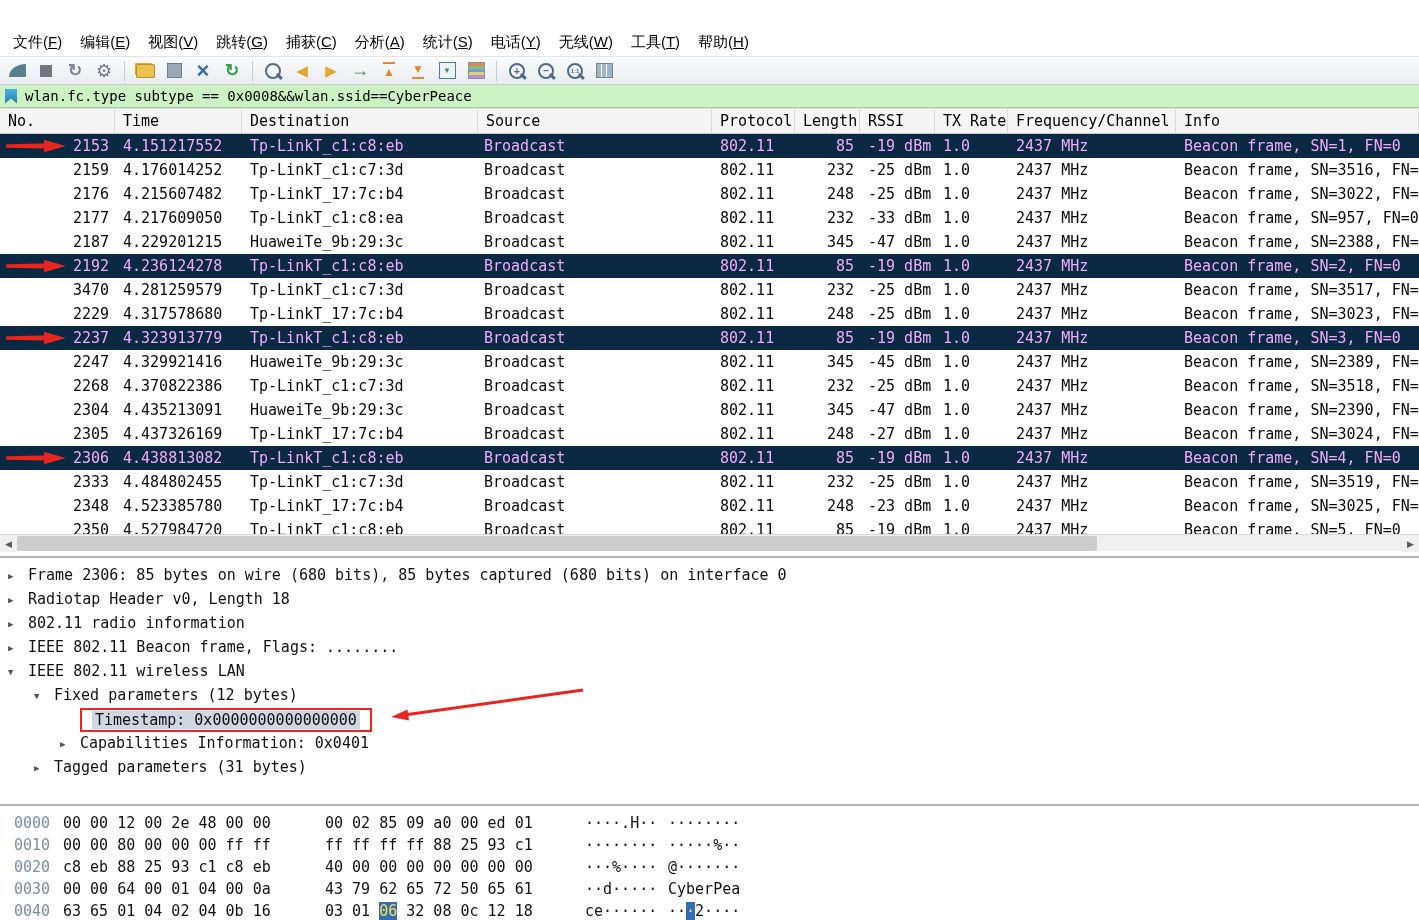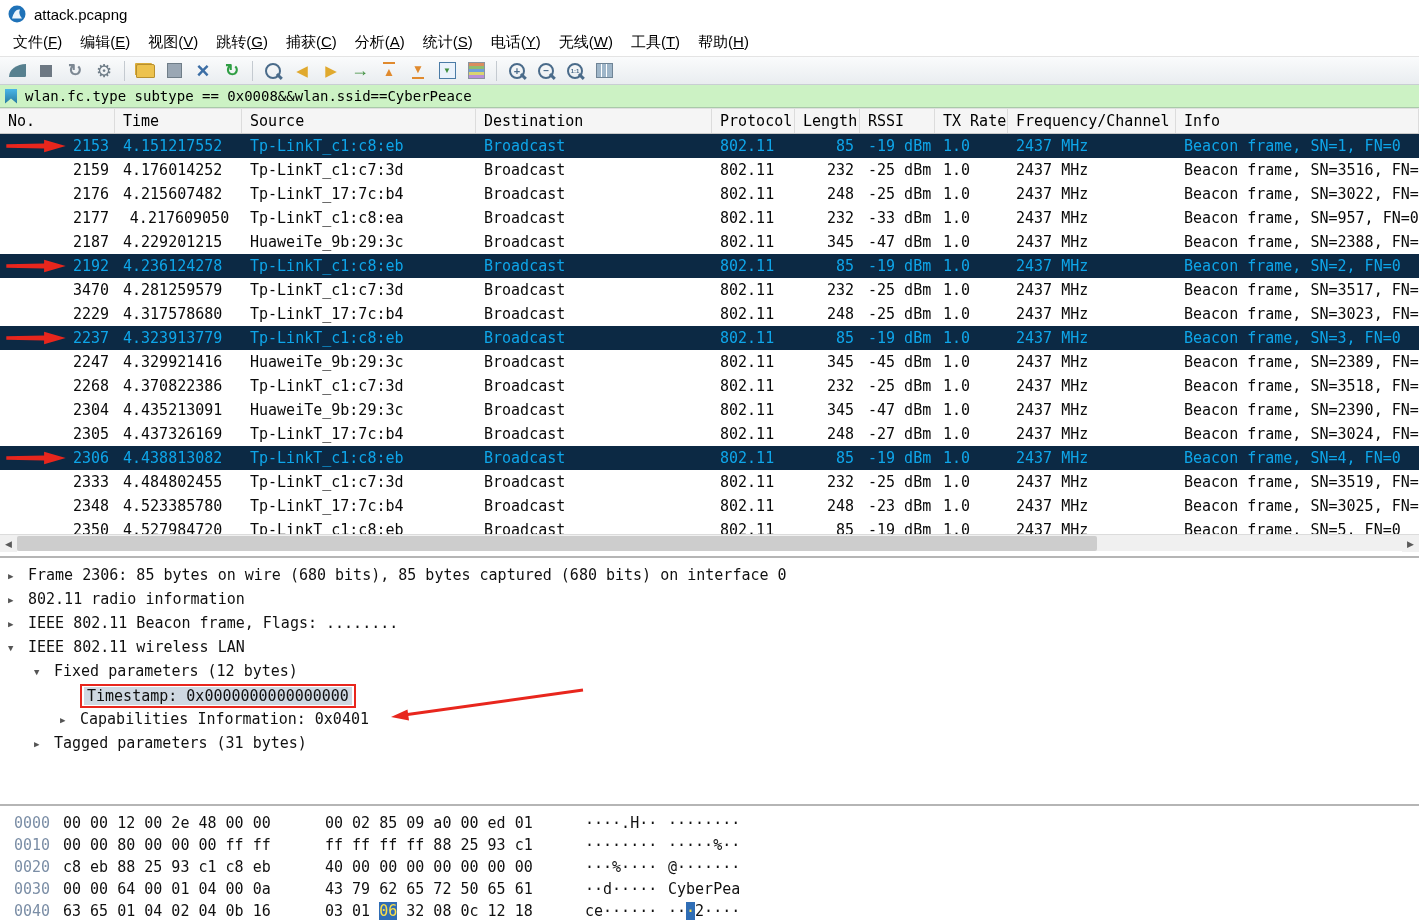--- a/index.html
+++ b/index.html
@@ -46,63 +46,56 @@
   
   #filterbar{position:absolute;left:0;top:85px;width:100%;height:23px;background:var(--filter-bg);display:flex;align-items:center;border-bottom:1px solid #a9c9a9}
   #filter-bookmark{width:12px;height:15px;margin-left:5px;background:linear-gradient(#49b6e8,#27799e);clip-path:polygon(0 0,100% 0,100% 100%,50% 66%,0 100%);flex:0 0 auto}
   #filter-input{flex:1;background:transparent;border:none;outline:none;font-family:"DejaVu Sans Mono","Liberation Mono",monospace;font-size:14px;color:#000;padding-left:8px}
 
   
   #plist-header{position:absolute;left:0;top:108px;width:100%;height:26px;background:#f5f5f5;border-top:1px solid #e0e0e0;border-bottom:1px solid #c9c9c9;display:flex;font-family:"DejaVu Sans Mono","Liberation Mono",monospace;font-size:15px;color:#000}
   .hcell{display:inline-block;flex:0 0 auto;padding:3px 6px 0 8px;border-right:1px solid #dcdcdc;height:100%;overflow:hidden;white-space:nowrap}
   #plist-body{position:absolute;left:0;top:134px;width:100%;height:400px;overflow:hidden;font-family:"DejaVu Sans Mono","Liberation Mono",monospace;font-size:15px;background:#fff}
   .prow{display:flex;height:24px;line-height:24px;white-space:nowrap;position:relative;background:#fff;color:#0a0a0a}
-  .prow.sel{background:var(--selection-bg);color:#0ea5e9}
+  .prow.sel{background:var(--selection-bg);color:#f0abfc}
   .pcell{display:inline-block;flex:0 0 auto;overflow:hidden;white-space:nowrap;padding:0 6px 0 8px}
   .row-arrow{position:absolute;left:2px;top:3px;width:68px;height:18px;pointer-events:none}
 
   
   #hscroll{position:absolute;left:0;top:534px;width:100%;height:17px;background:#f0f0f0;border-top:1px solid #dcdcdc}
   #hscroll .sb-btn{position:absolute;top:0;width:17px;height:17px;display:flex;align-items:center;justify-content:center;color:#5a5a5a;font-size:9px;background:#f0f0f0}
   #hscroll .sb-left{left:0}
   #hscroll .sb-right{right:0}
   #hscroll .thumb{position:absolute;left:17px;top:1px;width:1080px;height:15px;background:#cdcdcd;border-radius:2px}
 
   
   #details{position:absolute;left:0;top:556px;width:100%;height:246px;background:#fff;border-top:2px solid #b5b5b5;font-family:"DejaVu Sans Mono","Liberation Mono",monospace;font-size:15px;overflow:hidden}
   #details-lines{position:relative;padding-top:5px}
   .dline{height:24px;line-height:24px;white-space:nowrap;color:#101010}
   .expander{display:inline-block;width:20px;font-size:9px;color:#555;vertical-align:middle}
   .field-selected{background:#cfd8e2;padding:0 3px}
-  .redbox{display:inline-block;border:2px solid var(--annotation-red);line-height:20px;height:24px;padding:0 2px;vertical-align:middle}
+  .redbox{display:inline-block;border:2px solid var(--annotation-red);line-height:20px;height:24px;padding:0 10px;vertical-align:middle}
   #ts-arrow{position:absolute;left:388px;top:126px;pointer-events:none}
 
   
   #hexpane{position:absolute;left:0;top:804px;width:100%;height:116px;background:#fff;border-top:2px solid #b5b5b5;font-family:"DejaVu Sans Mono","Liberation Mono",monospace;font-size:15px}
   #hex-rows{padding-top:6px}
   .hexrow{position:relative;height:22px;line-height:22px}
   .hexrow .off{position:absolute;left:14px;color:var(--offset-color)}
   .hexrow .h1{position:absolute;left:63px;color:#111;white-space:pre}
   .hexrow .h2{position:absolute;left:325px;color:#111;white-space:pre}
   .hexrow .a1{position:absolute;left:585px;color:#111;white-space:pre}
   .hexrow .a2{position:absolute;left:668px;color:#111;white-space:pre}
   .byte-hl{background:var(--byte-hl);color:#fde047}
 </style>
 </head>
 <body>
 
 <div id="app">
 
-  <div id="titlebar">
-    <svg width="18" height="18" viewBox="0 0 18 18">
-      <circle cx="9" cy="9" r="8.5" fill="#1f72b8"></circle>
-      <path d="M4,13.5 Q6.5,3.5 12,4.5 Q10,8.5 14,13.5 Z" fill="#eaf4fb"></path>
-    </svg>
-    <span>attack.pcapng</span>
-  </div>
 
   <div id="menubar">
       <span class="menu-item">文件(<u>F</u>)</span>
       <span class="menu-item">编辑(<u>E</u>)</span>
       <span class="menu-item">视图(<u>V</u>)</span>
       <span class="menu-item">跳转(<u>G</u>)</span>
       <span class="menu-item">捕获(<u>C</u>)</span>
       <span class="menu-item">分析(<u>A</u>)</span>
       <span class="menu-item">统计(<u>S</u>)</span>
       <span class="menu-item">电话(<u>Y</u>)</span>
@@ -138,22 +131,22 @@
     </div>
 
   <div id="filterbar">
     <span id="filter-bookmark"></span>
     <input id="filter-input" readonly="" value="wlan.fc.type_subtype == 0x0008&amp;&amp;wlan.ssid==CyberPeace" style="">
   </div>
 
   <div id="plist-header">
       <span class="hcell" style="width: 115px;">No.</span>
       <span class="hcell" style="width: 127px;">Time</span>
+      <span class="hcell" style="width: 236px;">Destination</span>
       <span class="hcell" style="width: 234px;">Source</span>
-      <span class="hcell" style="width: 236px;">Destination</span>
       <span class="hcell" style="width: 83px;">Protocol</span>
       <span class="hcell" style="width: 65px;">Length</span>
       <span class="hcell" style="width: 75px;">RSSI</span>
       <span class="hcell" style="width: 73px;">TX Rate</span>
       <span class="hcell" style="width: 168px;">Frequency/Channel</span>
       <span class="hcell" style="width: 243px;">Info</span>
     </div>
   <div id="plist-body">
       <div class="prow sel">
         <span class="pcell" style="width: 115px; text-align: right;">2153</span>
@@ -189,21 +182,21 @@
         <span class="pcell" style="width: 236px; text-align: left;">Broadcast</span>
         <span class="pcell" style="width: 83px; text-align: left;">802.11</span>
         <span class="pcell" style="width: 65px; text-align: right;">248</span>
         <span class="pcell" style="width: 75px; text-align: right;">-25 dBm</span>
         <span class="pcell" style="width: 73px; text-align: left;">1.0</span>
         <span class="pcell" style="width: 168px; text-align: left;">2437 MHz</span>
         <span class="pcell" style="width: 243px; text-align: left;">Beacon frame, SN=3022, FN=0</span>
       </div>
       <div class="prow">
         <span class="pcell" style="width: 115px; text-align: right; padding-left: 24px;">2177</span>
-        <span class="pcell" style="width: 127px; text-align: center;">4.217609050</span>
+        <span class="pcell" style="width: 127px; text-align: left;">4.217609050</span>
         <span class="pcell" style="width: 234px; text-align: left;">Tp-LinkT_c1:c8:ea</span>
         <span class="pcell" style="width: 236px; text-align: left;">Broadcast</span>
         <span class="pcell" style="width: 83px; text-align: left;">802.11</span>
         <span class="pcell" style="width: 65px; text-align: right;">232</span>
         <span class="pcell" style="width: 75px; text-align: right;">-33 dBm</span>
         <span class="pcell" style="width: 73px; text-align: left;">1.0</span>
         <span class="pcell" style="width: 168px; text-align: left;">2437 MHz</span>
         <span class="pcell" style="width: 243px; text-align: left;">Beacon frame, SN=957, FN=0</span>
       </div>
       <div class="prow">
@@ -375,20 +368,21 @@
 
   <div id="hscroll">
     <span class="sb-btn sb-left">◀</span>
     <span class="thumb"></span>
     <span class="sb-btn sb-right">▶</span>
   </div>
 
   <div id="details">
     <div id="details-lines">
         <div class="dline" style="padding-left: 8px;"><span class="expander">▶</span><span>Frame 2306: 85 bytes on wire (680 bits), 85 bytes captured (680 bits) on interface 0</span></div>
+        <div class="dline" style="padding-left: 8px;"><span class="expander">▶</span><span>Radiotap Header v0, Length 18</span></div>
         <div class="dline" style="padding-left: 8px;"><span class="expander">▶</span><span>802.11 radio information</span></div>
         <div class="dline" style="padding-left: 8px;"><span class="expander">▶</span><span>IEEE 802.11 Beacon frame, Flags: ........</span></div>
         <div class="dline" style="padding-left: 8px;"><span class="expander">▼</span><span>IEEE 802.11 wireless LAN</span></div>
         <div class="dline" style="padding-left: 34px;"><span class="expander">▼</span><span>Fixed parameters (12 bytes)</span></div>
         <div class="dline" style="padding-left: 60px;"><span class="expander"></span><span class="redbox"><span class="field-selected">Timestamp: 0x0000000000000000</span></span></div>
         <div class="dline" style="padding-left: 60px;"><span class="expander">▶</span><span>Capabilities Information: 0x0401</span></div>
         <div class="dline" style="padding-left: 34px;"><span class="expander">▶</span><span>Tagged parameters (31 bytes)</span></div>
       </div>
     <svg id="ts-arrow" width="200" height="44">
       <line x1="195" y1="6" x2="16" y2="31" stroke="#e8261d" stroke-width="3"></line>

